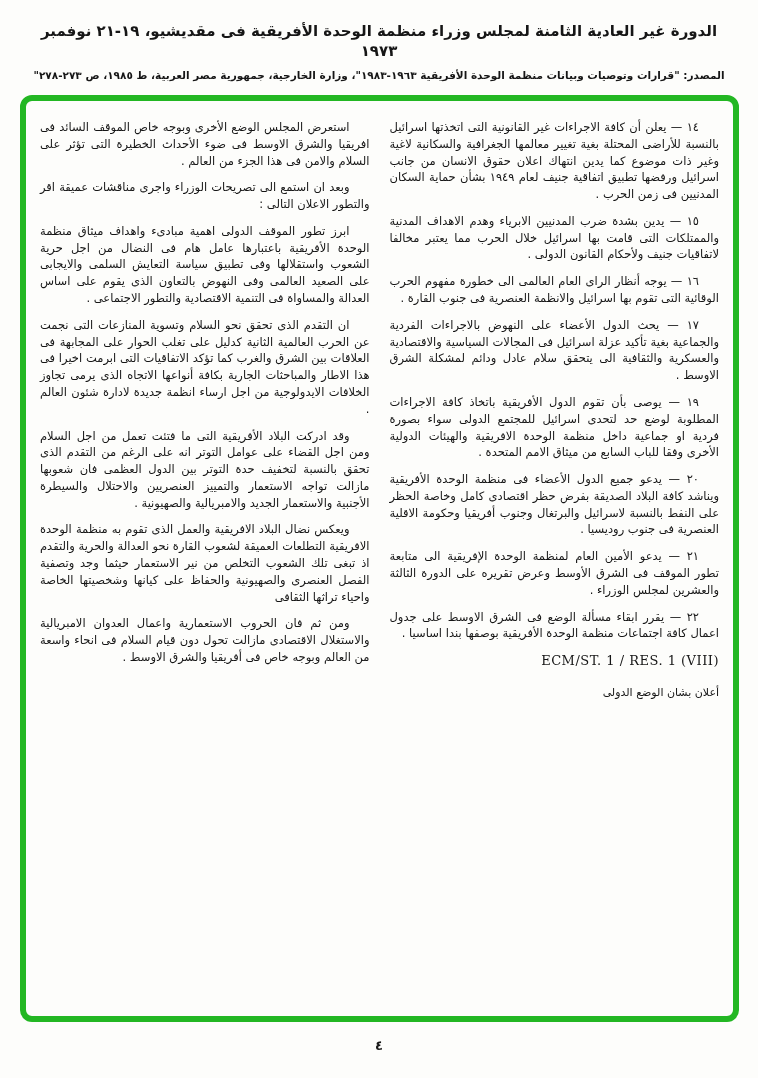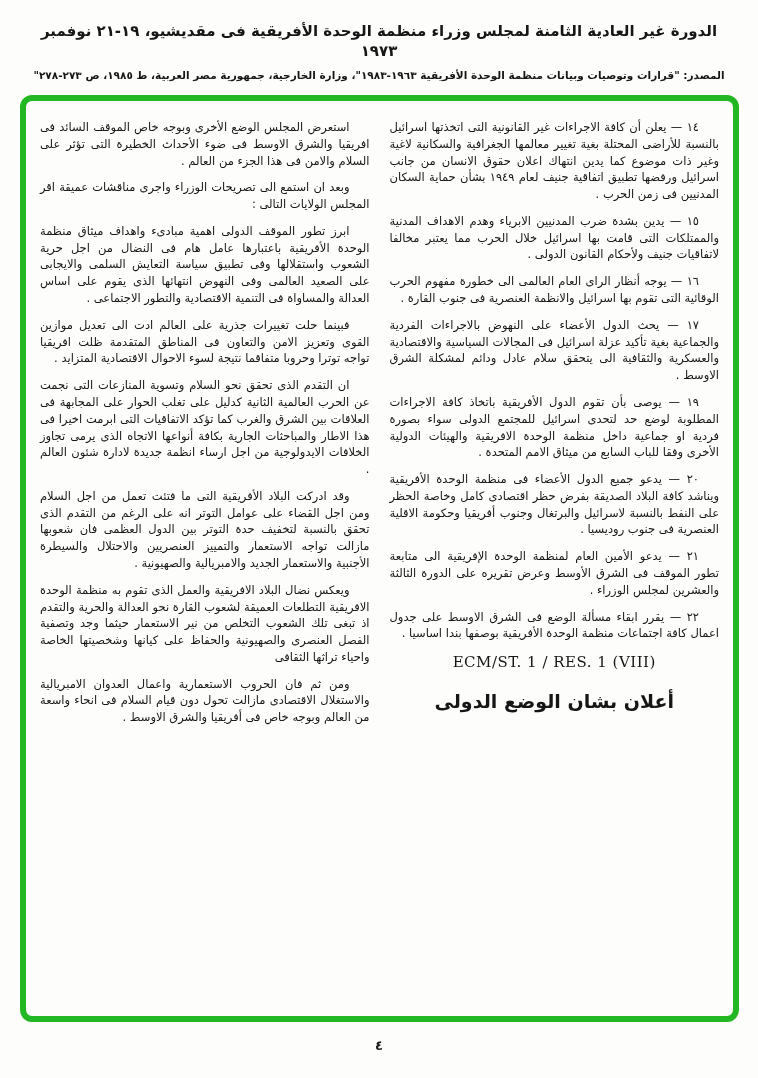--- a/index.html
+++ b/index.html
@@ -34,27 +34,27 @@
   }
   .col{
     flex:1 1 0;min-width:0;
     direction:rtl;
     text-align:justify;
     font-size:11.5px;line-height:1.46;
   }
   .col p{margin:0 0 10px 0;text-indent:20px;}
   .col p.no-indent{text-indent:0;}
   .ref-line{
-    direction:ltr;text-align:center;
+    direction:ltr;text-align:right;
     font-family:"DejaVu Serif", serif;
-    font-size:15px;letter-spacing:0.5px;
+    font-size:13px;letter-spacing:0.5px;
     margin:16px 0 10px 0;text-indent:0 !important;
   }
   .decl-heading{
-    text-align:center;font-weight:bold;font-size:19px;
+    font-weight:normal;font-size:11px;
     margin:14px 0 12px 0 !important;text-indent:0 !important;
   }
   .footer{
     position:absolute;left:0;top:1038px;width:100%;
     text-align:center;font-size:13px;font-weight:bold;
   }
 </style>
 </head>
 <body>
 
@@ -76,23 +76,22 @@
         <p>١٩ — يوصى بأن تقوم الدول الأفريقية باتخاذ كافة الاجراءات المطلوبة لوضع حد لتحدى اسرائيل للمجتمع الدولى سواء بصورة فردية او جماعية داخل منظمة الوحدة الافريقية والهيئات الدولية الأخرى وفقا للباب السابع من ميثاق الامم المتحدة .</p>
         <p>٢٠ — يدعو جميع الدول الأعضاء فى منظمة الوحدة الأفريقية ويناشد كافة البلاد الصديقة بفرض حظر اقتصادى كامل وخاصة الحظر على النفط بالنسبة لاسرائيل والبرتغال وجنوب أفريقيا وحكومة الاقلية العنصرية فى جنوب روديسيا .</p>
         <p>٢١ — يدعو الأمين العام لمنظمة الوحدة الإفريقية الى متابعة تطور الموقف فى الشرق الأوسط وعرض تقريره على الدورة الثالثة والعشرين لمجلس الوزراء .</p>
         <p>٢٢ — يقرر ابقاء مسألة الوضع فى الشرق الاوسط على جدول اعمال كافة اجتماعات منظمة الوحدة الأفريقية بوصفها بندا اساسيا .</p>
         <p class="ref-line">ECM/ST. 1 / RES. 1 (VIII)</p>
         <p class="decl-heading">أعلان بشان الوضع الدولى</p>
       </div>
 
       <div class="col">
         <p>استعرض المجلس الوضع الأخرى وبوجه خاص الموقف السائد فى افريقيا والشرق الاوسط فى ضوء الأحداث الخطيرة التى تؤثر على السلام والامن فى هذا الجزء من العالم .</p>
-        <p>وبعد ان استمع الى تصريحات الوزراء واجرى مناقشات عميقة اقر المجلس الولايات التالى :</p>
-        <p>ابرز تطور الموقف الدولى اهمية مبادىء واهداف ميثاق منظمة الوحدة الأفريقية باعتبارها عامل هام فى النضال من اجل حرية الشعوب واستقلالها وفى تطبيق سياسة التعايش السلمى والايجابى على الصعيد العالمى وفى النهوض انتهائها الذى يقوم على اساس العدالة والمساواة فى التنمية الاقتصادية والتطور الاجتماعى .</p>
-        <p>فبينما حلت تغييرات جذرية على العالم ادت الى تعديل موازين القوى وتعزيز الامن والتعاون فى المناطق المتقدمة ظلت افريقيا تواجه توترا وحروبا متفاقما نتيجة لسوء الاحوال الاقتصادية المتزايد .</p>
+        <p>وبعد ان استمع الى تصريحات الوزراء واجرى مناقشات عميقة اقر والتطور الاعلان التالى :</p>
+        <p>ابرز تطور الموقف الدولى اهمية مبادىء واهداف ميثاق منظمة الوحدة الأفريقية باعتبارها عامل هام فى النضال من اجل حرية الشعوب واستقلالها وفى تطبيق سياسة التعايش السلمى والايجابى على الصعيد العالمى وفى النهوض بالتعاون الذى يقوم على اساس العدالة والمساواة فى التنمية الاقتصادية والتطور الاجتماعى .</p>
         <p>ان التقدم الذى تحقق نحو السلام وتسوية المنازعات التى نجمت عن الحرب العالمية الثانية كدليل على تغلب الحوار على المجابهة فى العلاقات بين الشرق والغرب كما تؤكد الاتفاقيات التى ابرمت اخيرا فى هذا الاطار والمباحثات الجارية بكافة أنواعها الاتجاه الذى يرمى تجاوز الخلافات الايدولوجية من اجل ارساء انظمة جديدة لادارة شئون العالم .</p>
         <p>وقد ادركت البلاد الأفريقية التى ما فتئت تعمل من اجل السلام ومن اجل القضاء على عوامل التوتر انه على الرغم من التقدم الذى تحقق بالنسبة لتخفيف حدة التوتر بين الدول العظمى فان شعوبها مازالت تواجه الاستعمار والتمييز العنصريين والاحتلال والسيطرة الأجنبية والاستعمار الجديد والامبريالية والصهيونية .</p>
         <p>ويعكس نضال البلاد الافريقية والعمل الذى تقوم به منظمة الوحدة الافريقية التطلعات العميقة لشعوب القارة نحو العدالة والحرية والتقدم اذ تبغى تلك الشعوب التخلص من نير الاستعمار حيثما وجد وتصفية الفصل العنصرى والصهيونية والحفاظ على كيانها وشخصيتها الخاصة واحياء تراثها الثقافى</p>
         <p>ومن ثم فان الحروب الاستعمارية واعمال العدوان الامبريالية والاستغلال الاقتصادى مازالت تحول دون قيام السلام فى انحاء واسعة من العالم وبوجه خاص فى أفريقيا والشرق الاوسط .</p>
       </div>
 
     </div>
   </div>
 
   <div class="footer">٤</div>

